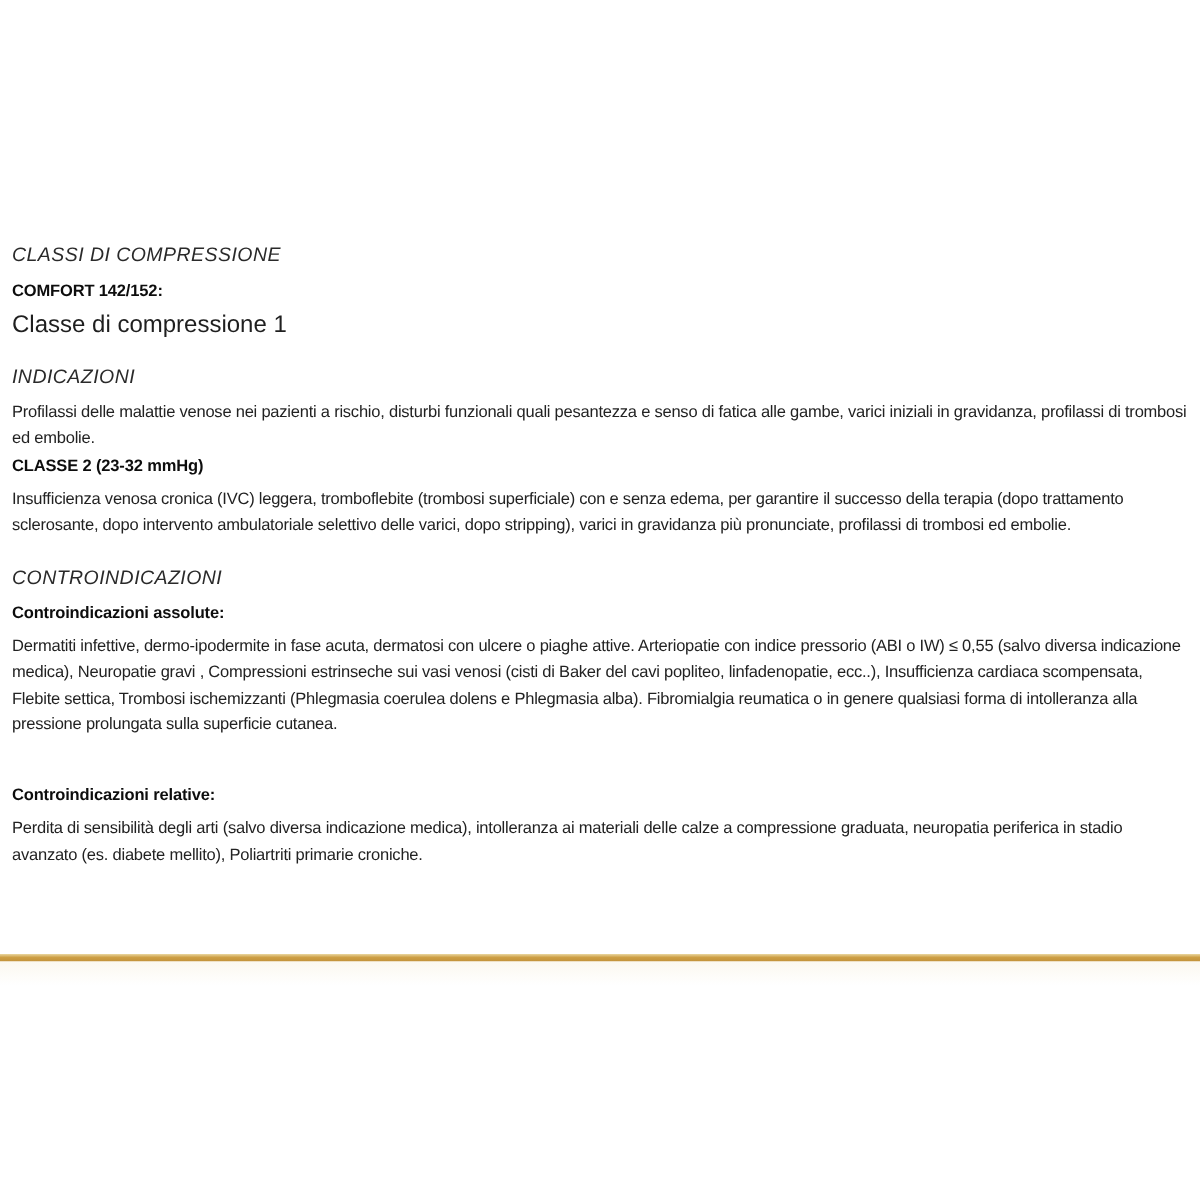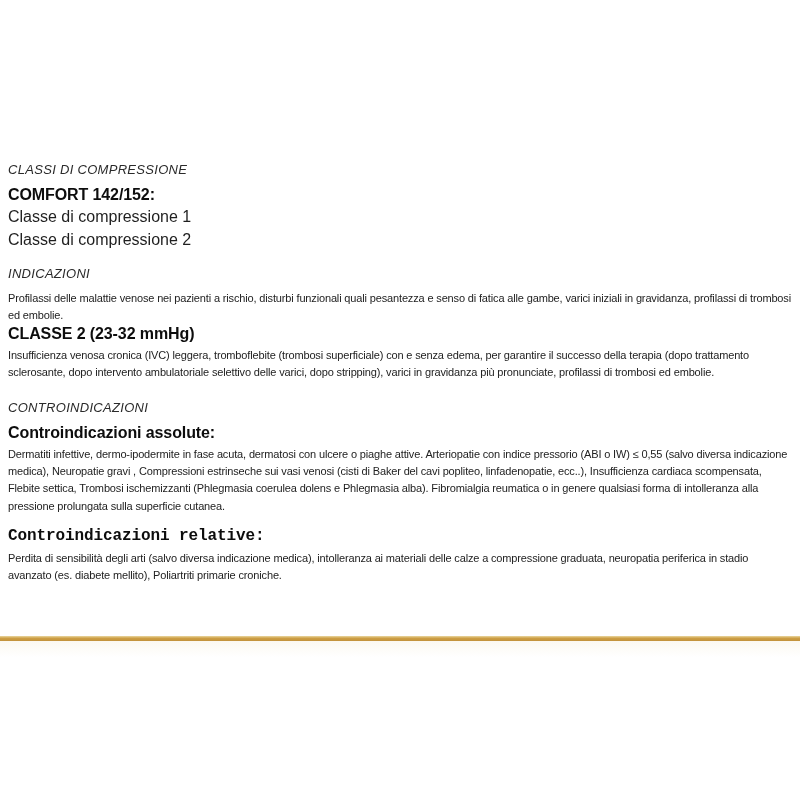--- a/index.html
+++ b/index.html
@@ -19,27 +19,27 @@
     font-size: 13px;
     line-height: 14px;
     letter-spacing: 0.3px;
     color: #2a2a2a;
     margin: 0 0 9px 0;
     text-transform: uppercase;
   }
   .label.gap-top { margin-top: 19px; }
   .h {
     font-weight: bold;
-    font-size: 16px;
+    font-size: 11px;
     line-height: 17px;
     letter-spacing: -0.1px;
     color: #0d0d0d;
     margin: 0 0 5px 0;
   }
-  .h.gap-top { margin-top: 13px; font-family: Liberation Mono, monospace; }
+  .h.gap-top { margin-top: 30px; }
   .line {
     font-size: 16px;
     line-height: 17px;
     margin: 0 0 5.5px 0;
   }
   .para {
     font-size: 11px;
     line-height: 17.3px;
     letter-spacing: -0.15px;
     margin: 0 0 1px 0;
@@ -61,21 +61,20 @@
   }
 </style>
 </head>
 <body>
 
 <div class="content">
 
   <p class="label">CLASSI DI COMPRESSIONE</p>
   <p class="h">COMFORT 142/152:</p>
   <p class="line">Classe di compressione 1</p>
-  <p class="line">Classe di compressione 2</p>
 
   <p class="label gap-top">INDICAZIONI</p>
   <p class="para">Profilassi delle malattie venose nei pazienti a rischio, disturbi funzionali quali pesantezza e senso di fatica alle gambe, varici iniziali in gravidanza, profilassi di trombosi ed embolie.</p>
   <p class="h">CLASSE 2 (23-32 mmHg)</p>
   <p class="para">Insufficienza venosa cronica (IVC) leggera, tromboflebite (trombosi superficiale) con e senza edema, per garantire il successo della terapia (dopo trattamento sclerosante, dopo intervento ambulatoriale selettivo delle varici, dopo stripping), varici in gravidanza più pronunciate, profilassi di trombosi ed embolie.</p>
 
   <p class="label gap-top">CONTROINDICAZIONI</p>
   <p class="h">Controindicazioni assolute:</p>
   <p class="para">Dermatiti infettive, dermo-ipodermite in fase acuta, dermatosi con ulcere o piaghe attive. Arteriopatie con indice pressorio (ABI o IW) ≤ 0,55 (salvo diversa indicazione medica), Neuropatie gravi , Compressioni estrinseche sui vasi venosi (cisti di Baker del cavi popliteo, linfadenopatie, ecc..), Insufficienza cardiaca scompensata, Flebite settica, Trombosi ischemizzanti (Phlegmasia coerulea dolens e Phlegmasia alba). Fibromialgia reumatica o in genere qualsiasi forma di intolleranza alla pressione prolungata sulla superficie cutanea.</p>
   <p class="h gap-top">Controindicazioni relative:</p>

